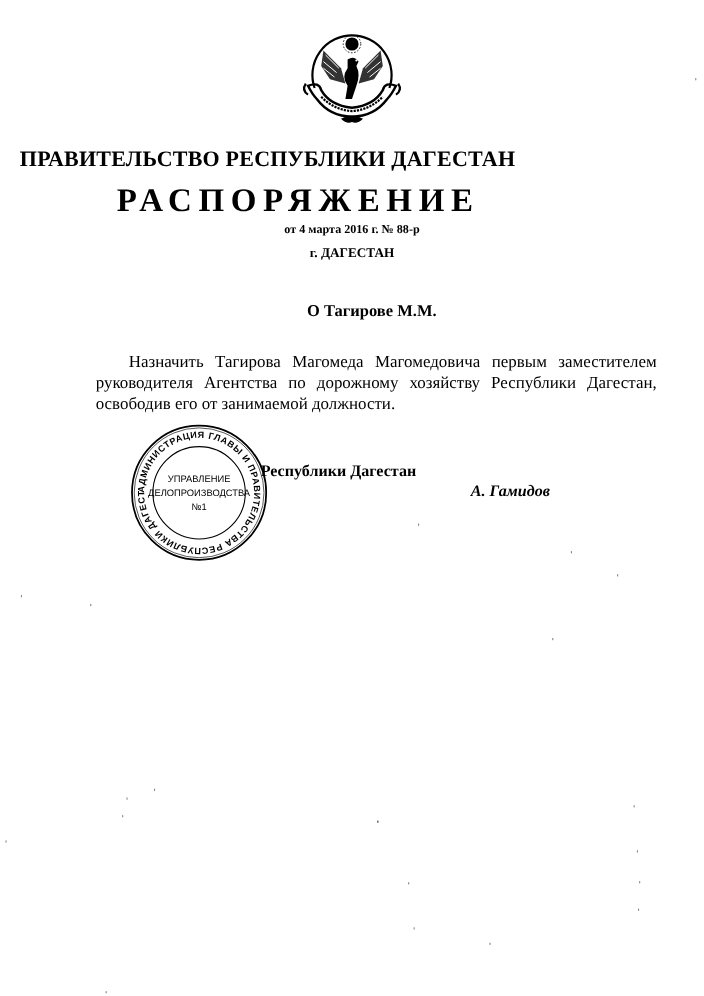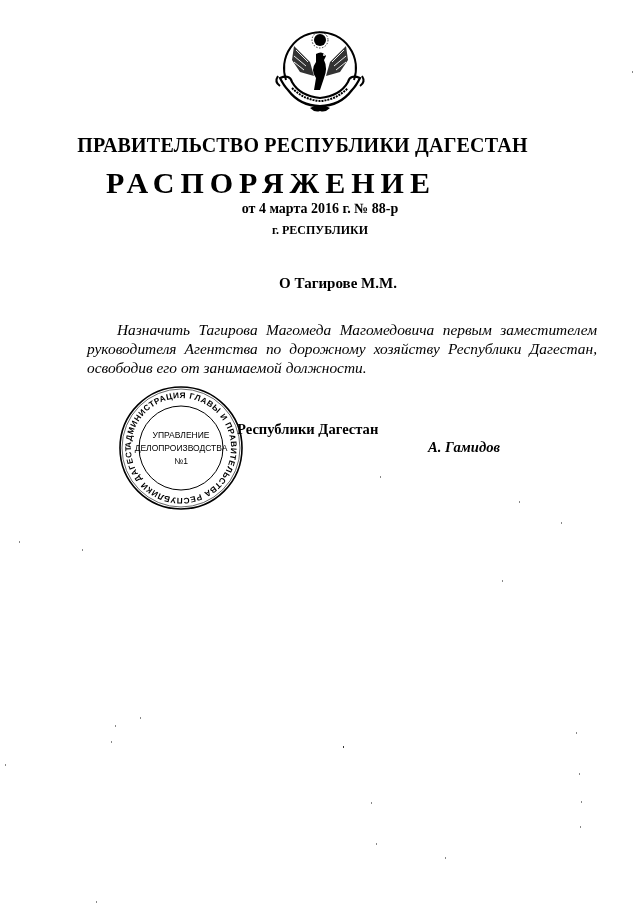--- a/index.html
+++ b/index.html
@@ -23,45 +23,45 @@
     }
     .emblem {
       position: absolute;
       left: 270px; top: 16px;
       width: 100px; height: 98px;
     }
     .gov-title {
       position: absolute;
       left: 0; width: 605px;
       top: 133px;
-      text-align: center;
       font-weight: bold;
       font-size: 20px;
       letter-spacing: 0.2px;
       line-height: 24px;
+      padding-left: 18px;
     }
     .doc-type {
       position: absolute;
       left: 0; width: 536px;
       top: 166px;
       text-align: center;
       font-weight: bold;
       font-size: 30px;
       letter-spacing: 6px;
       line-height: 34px;
       padding-left: 6px;
       box-sizing: border-box;
     }
     .doc-date {
       position: absolute;
       left: 0; width: 640px;
       top: 200px;
       text-align: center;
       font-weight: bold;
-      font-size: 14px;
+      font-size: 11px;
       line-height: 18px;
     }
     .doc-city {
       position: absolute;
       left: 0; width: 640px;
       top: 222px;
       text-align: center;
       font-weight: bold;
       font-size: 12px;
       line-height: 16px;
@@ -142,25 +142,25 @@
     <path d="M10 62 Q20 58 22 66 Q30 80 50 82 Q70 80 78 66 Q80 58 90 62 Q86 70 82 74 Q70 90 50 90 Q30 90 18 74 Q14 70 10 62 Z" fill="none" stroke="#000" stroke-width="2.2"></path>
     <path d="M22 72 Q34 84 50 85 Q66 84 78 72" fill="none" stroke="#000" stroke-width="2" stroke-dasharray="2 1"></path>
 
     <path d="M40 92 Q50 86 60 92 Q55 97 50 95 Q45 97 40 92 Z" fill="#000"></path>
     <path d="M8 60 Q4 66 10 70 M92 60 Q96 66 90 70" fill="none" stroke="#000" stroke-width="2"></path>
   </svg>
 
   <div class="gov-title">ПРАВИТЕЛЬСТВО РЕСПУБЛИКИ ДАГЕСТАН</div>
   <div class="doc-type">РАСПОРЯЖЕНИЕ</div>
   <div class="doc-date">от 4 марта 2016 г. № 88-р</div>
-  <div class="doc-city">г. РЕСПУБЛИКИ</div>
+  <div class="doc-city">г. ДАГЕСТАН</div>
 
   <div class="subject">О Тагирове М.М.</div>
 
-  <p class="body-text" style="margin:0;font-style:italic;">Назначить Тагирова Магомеда Магомедовича первым заместителем руководителя Агентства по дорожному хозяйству Республики Дагестан, освободив его от занимаемой должности.</p>
+  <p class="body-text" style="margin:0;">Назначить Тагирова Магомеда Магомедовича первым заместителем руководителя Агентства по дорожному хозяйству Республики Дагестан, освободив его от занимаемой должности.</p>
 
   <svg class="stamp" viewBox="0 0 130 128">
     <defs>
       <path id="ringpath" d="M65 64 m-50 0 a50 50 0 1 1 100 0 a50 50 0 1 1 -100 0"></path>
     </defs>
     <circle cx="65" cy="64" r="61" fill="none" stroke="#000" stroke-width="1.6"></circle>
     <circle cx="65" cy="64" r="59" fill="none" stroke="#000" stroke-width="0.6"></circle>
     <circle cx="65" cy="64" r="42" fill="none" stroke="#000" stroke-width="1"></circle>
     <text font-family="'Liberation Sans', sans-serif" font-size="8.2" font-weight="bold" fill="#000" letter-spacing="0.6">
       <textPath href="#ringpath" startOffset="0">АДМИНИСТРАЦИЯ ГЛАВЫ И ПРАВИТЕЛЬСТВА РЕСПУБЛИКИ ДАГЕСТАН ★</textPath>

